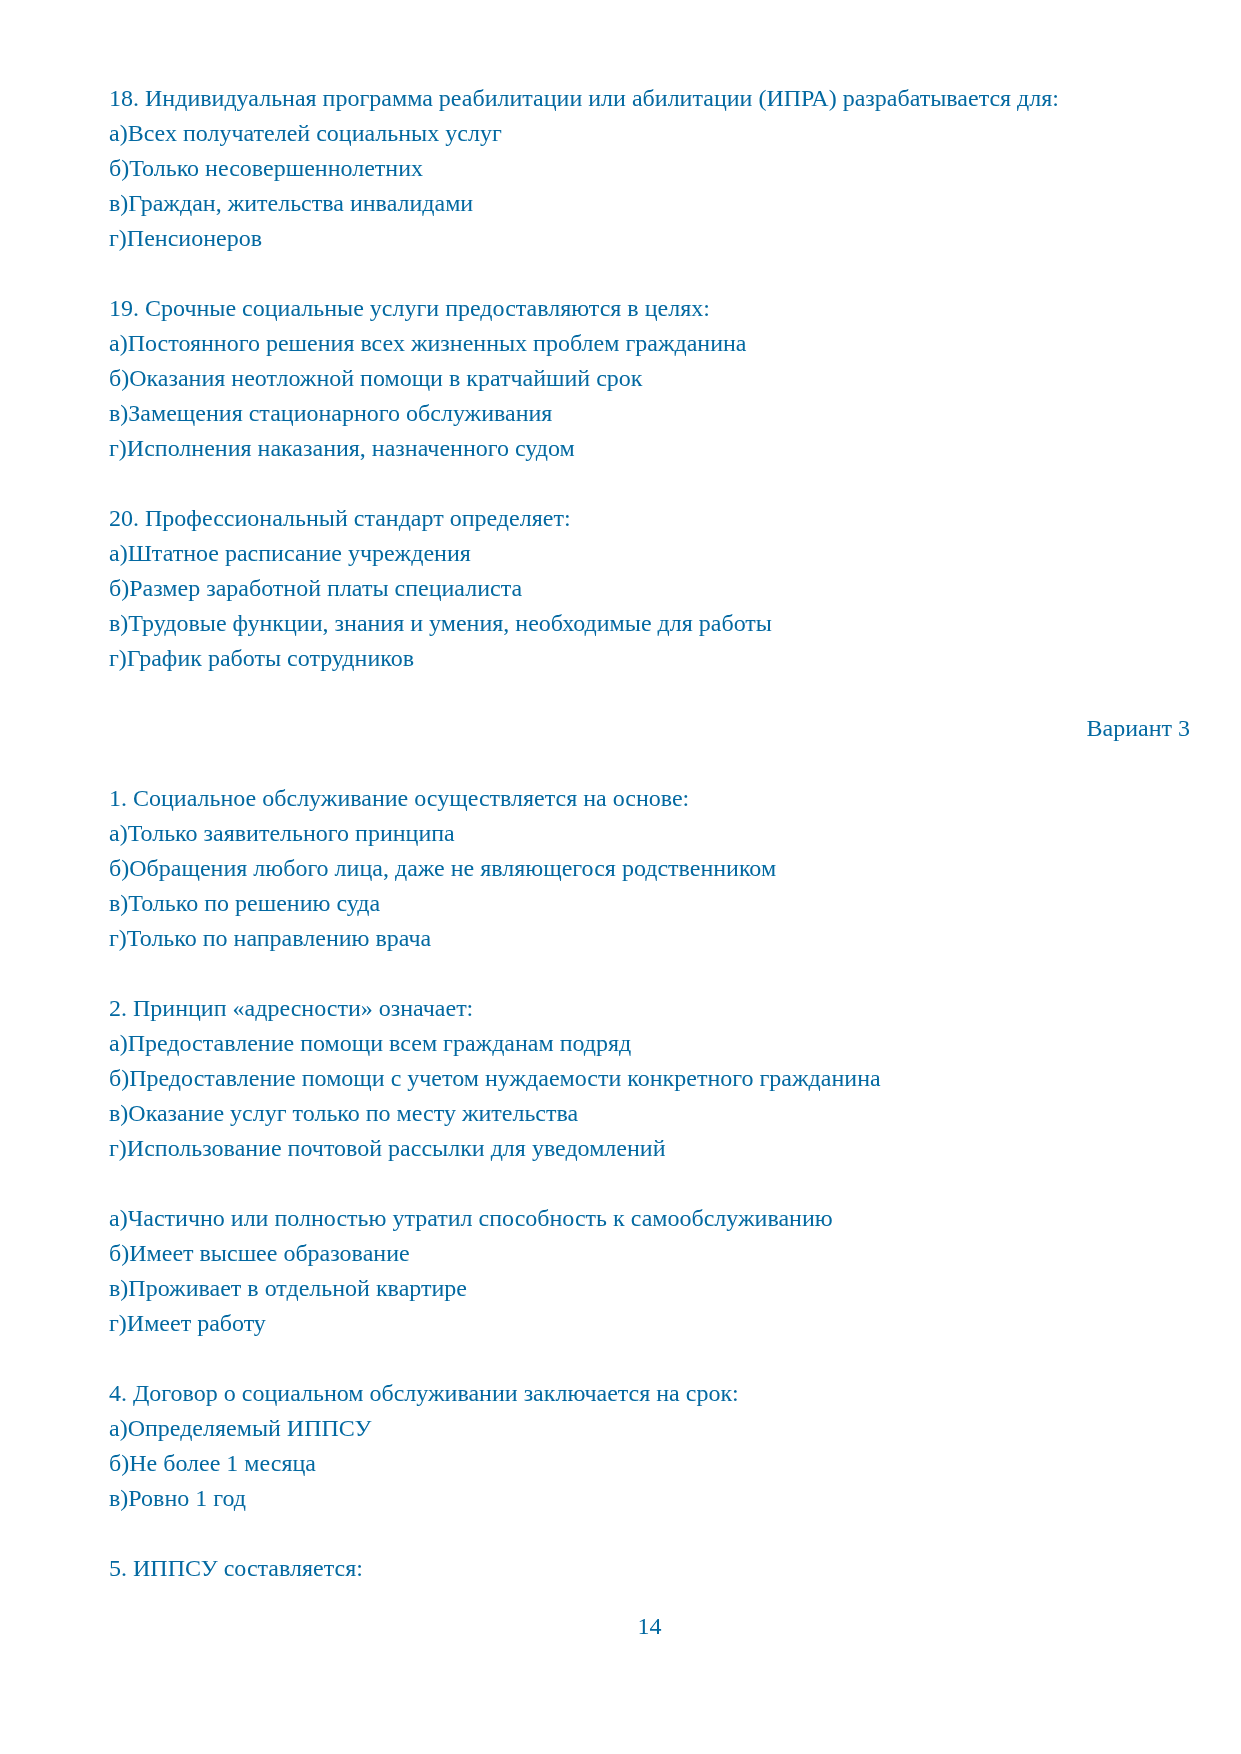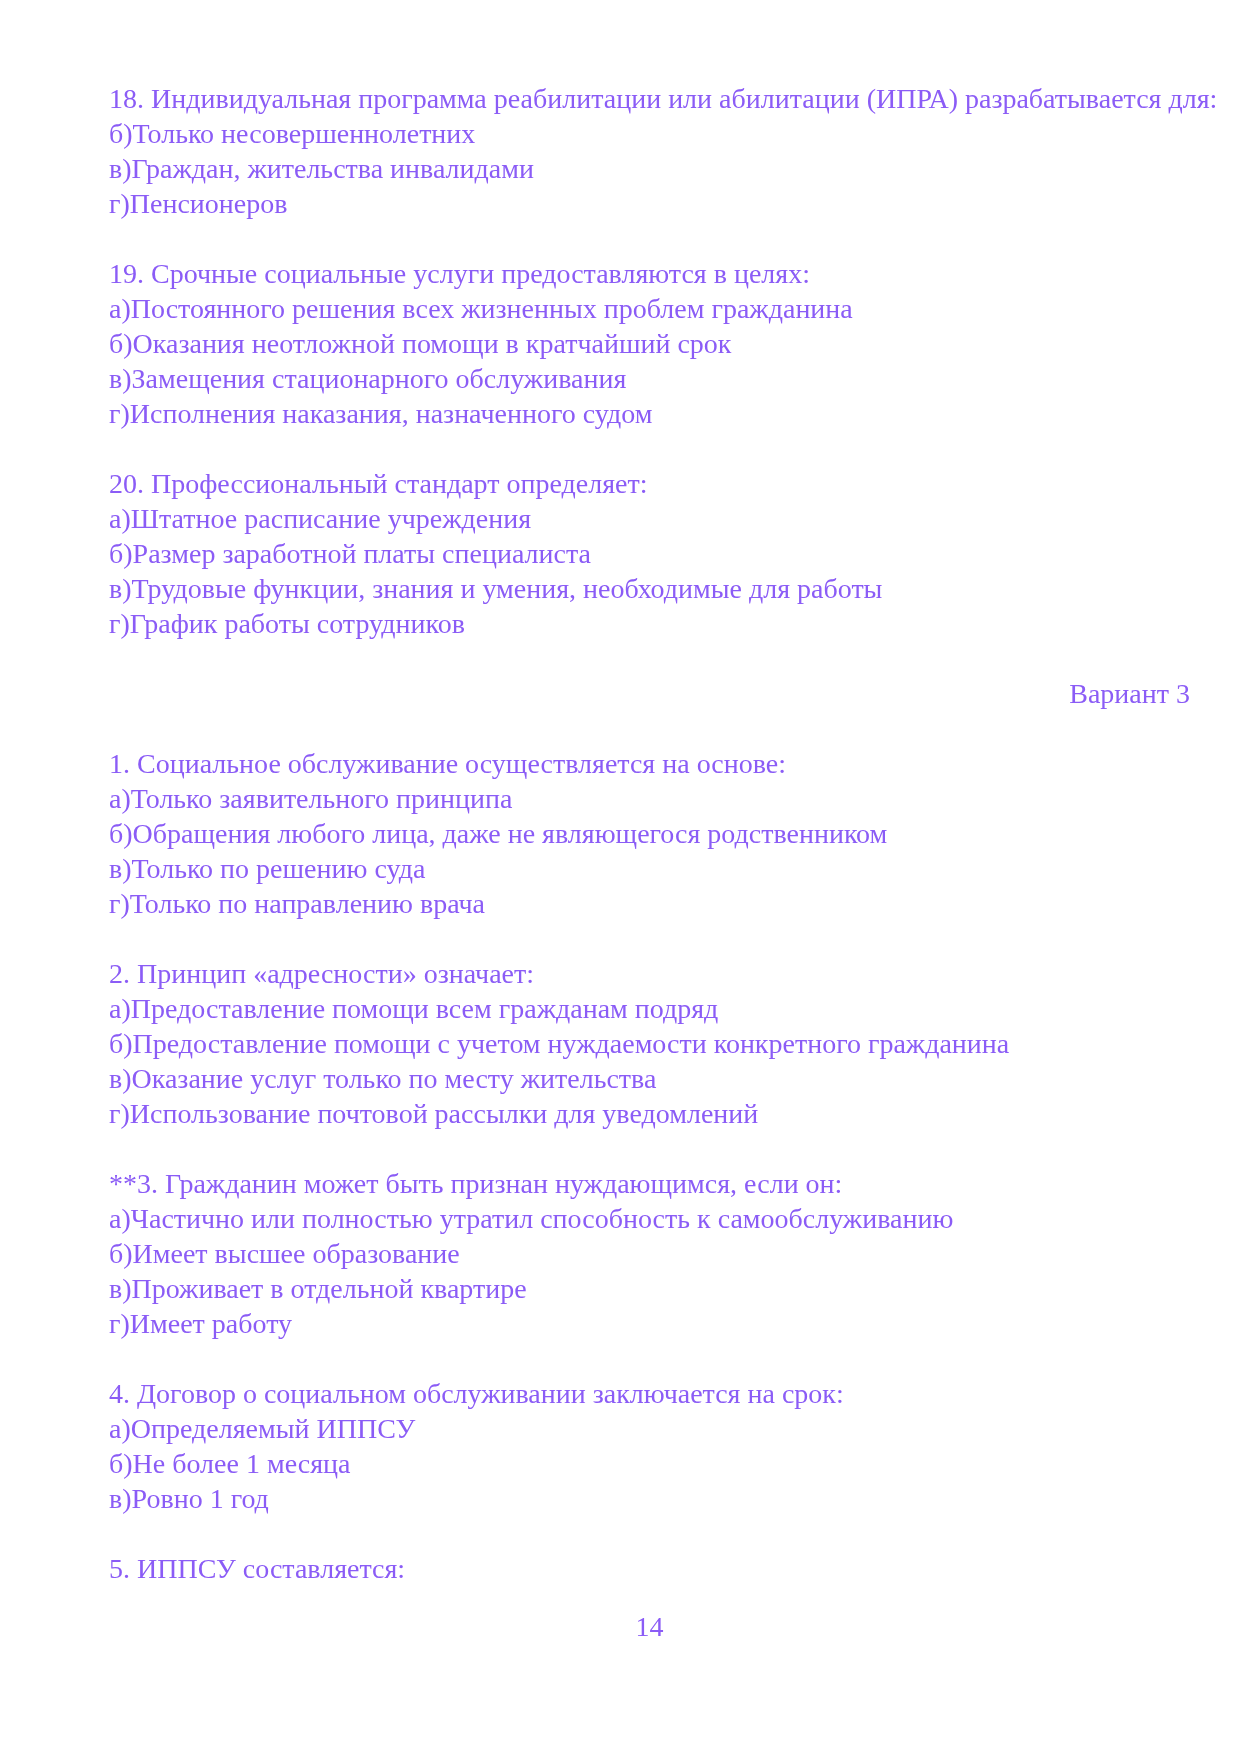--- a/index.html
+++ b/index.html
@@ -7,22 +7,22 @@
     padding: 0;
     background: #ffffff;
   }
   .page {
     position: relative;
     width: 1241px;
     height: 1754px;
     background: #ffffff;
     overflow: hidden;
     font-family: "Liberation Serif", "DejaVu Serif", serif;
-    font-size: 28px;
-    color: #8b5cf6;
+    font-size: 24px;
+    color: #0369a1;
   }
   .content {
     position: absolute;
     left: 109px;
     top: 81px;
     width: 1081px;
   }
   .block { margin: 0; }
   .block + .block { margin-top: 35px; }
   .line {
@@ -40,20 +40,21 @@
     text-align: center;
   }
 </style>
 </head>
 <body>
 
 <div class="page">
   <div class="content" id="content">
       <div class="block">
         <p class="line">18. Индивидуальная программа реабилитации или абилитации (ИПРА) разрабатывается для:</p>
+        <p class="line">а)Всех получателей социальных услуг</p>
         <p class="line">б)Только несовершеннолетних</p>
         <p class="line">в)Граждан, жительства инвалидами</p>
         <p class="line">г)Пенсионеров</p>
       </div>
       <div class="block">
         <p class="line">19. Срочные социальные услуги предоставляются в целях:</p>
         <p class="line">а)Постоянного решения всех жизненных проблем гражданина</p>
         <p class="line">б)Оказания неотложной помощи в кратчайший срок</p>
         <p class="line">в)Замещения стационарного обслуживания</p>
         <p class="line">г)Исполнения наказания, назначенного судом</p>
@@ -76,21 +77,20 @@
         <p class="line">г)Только по направлению врача</p>
       </div>
       <div class="block">
         <p class="line">2. Принцип «адресности» означает:</p>
         <p class="line">а)Предоставление помощи всем гражданам подряд</p>
         <p class="line">б)Предоставление помощи с учетом нуждаемости конкретного гражданина</p>
         <p class="line">в)Оказание услуг только по месту жительства</p>
         <p class="line">г)Использование почтовой рассылки для уведомлений</p>
       </div>
       <div class="block">
-        <p class="line">**3. Гражданин может быть признан нуждающимся, если он:</p>
         <p class="line">а)Частично или полностью утратил способность к самообслуживанию</p>
         <p class="line">б)Имеет высшее образование</p>
         <p class="line">в)Проживает в отдельной квартире</p>
         <p class="line">г)Имеет работу</p>
       </div>
       <div class="block">
         <p class="line">4. Договор о социальном обслуживании заключается на срок:</p>
         <p class="line">а)Определяемый ИППСУ</p>
         <p class="line">б)Не более 1 месяца</p>
         <p class="line">в)Ровно 1 год</p>

